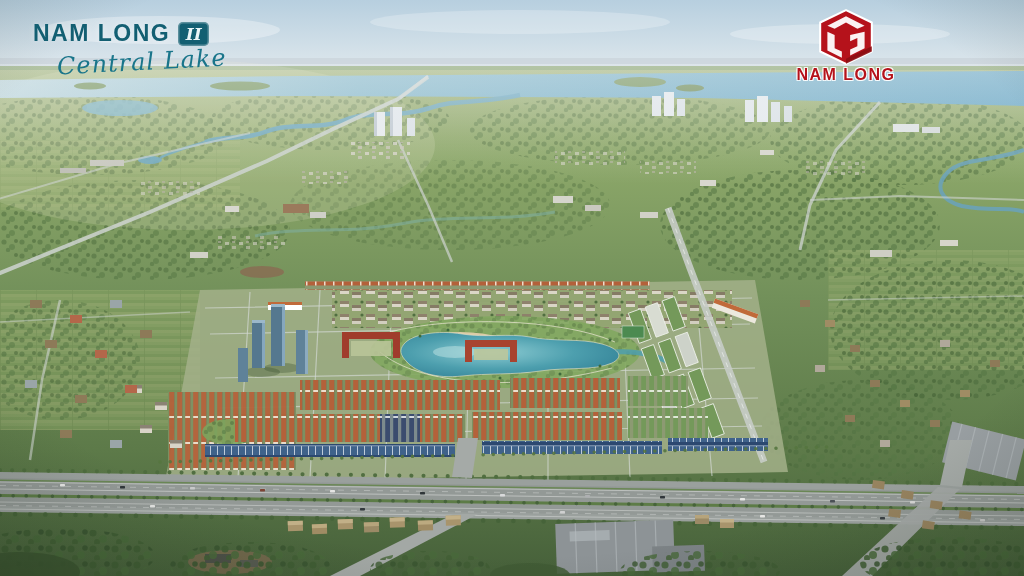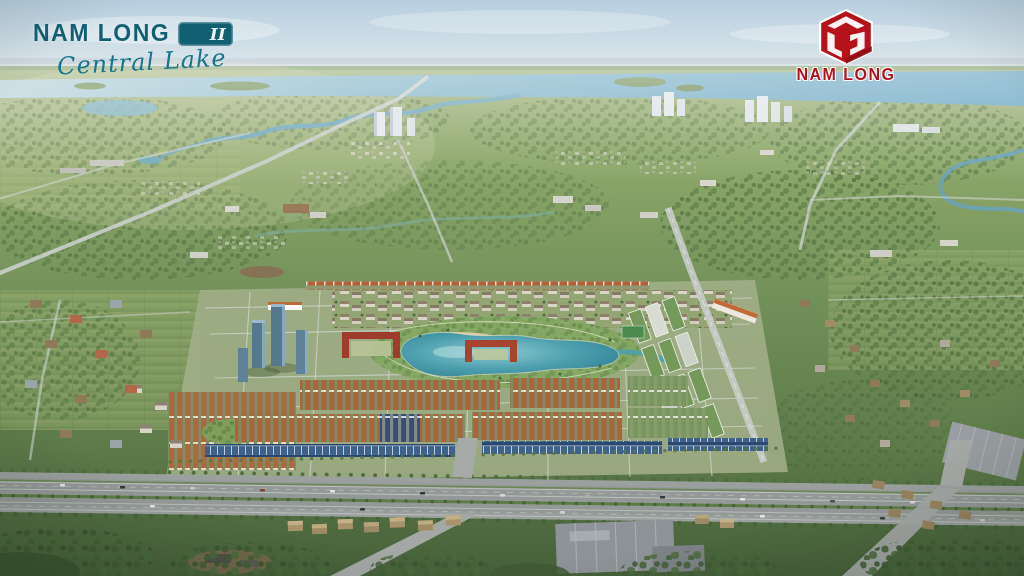--- a/index.html
+++ b/index.html
@@ -15,21 +15,20 @@
   .logo-left .row{display:flex;align-items:center;gap:8px;}
   .logo-left .name{
     font-size:23px;font-weight:800;letter-spacing:1.5px;
     text-shadow:0 0 6px rgba(255,255,255,.45);
   }
   .badge{
     width:31px;height:24px;border-radius:5px;background:var(--brandTeal,#135f72);
     color:#eaf5f7;display:flex;align-items:center;justify-content:center;
     font-family:"DejaVu Serif",serif;font-style:italic;font-weight:700;font-size:17px;
     box-shadow:inset 0 0 0 1.5px rgba(255,255,255,.30);
-    padding-left:24px;
   }
   .tagline{
     font-family:"DejaVu Serif",serif;font-style:italic;font-size:24px;
     margin-top:1px;margin-left:24px;transform:rotate(-3deg);
     color:#19758a;letter-spacing:1px;
   }
   
   .logo-right{position:absolute;right:16px;top:9px;width:124px;text-align:center;color:var(--brandRed,#b5121b);}
   .logo-right .mark{display:block;margin:0 auto;}
   .logo-right .name{

